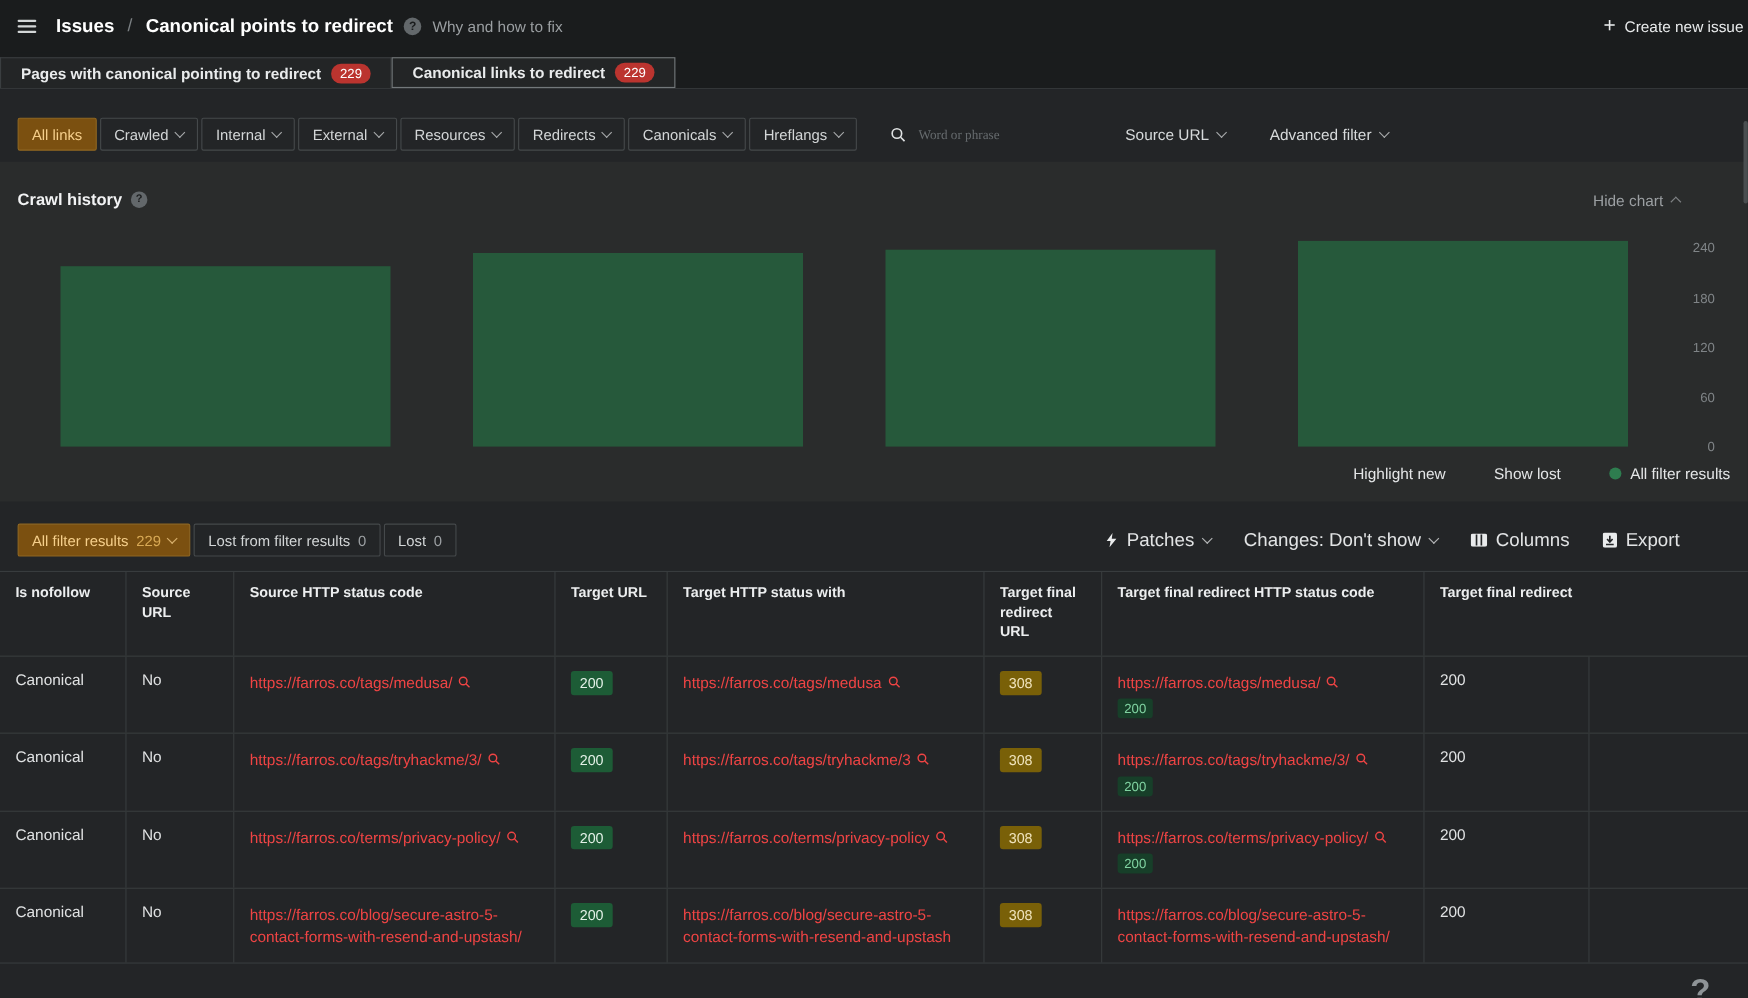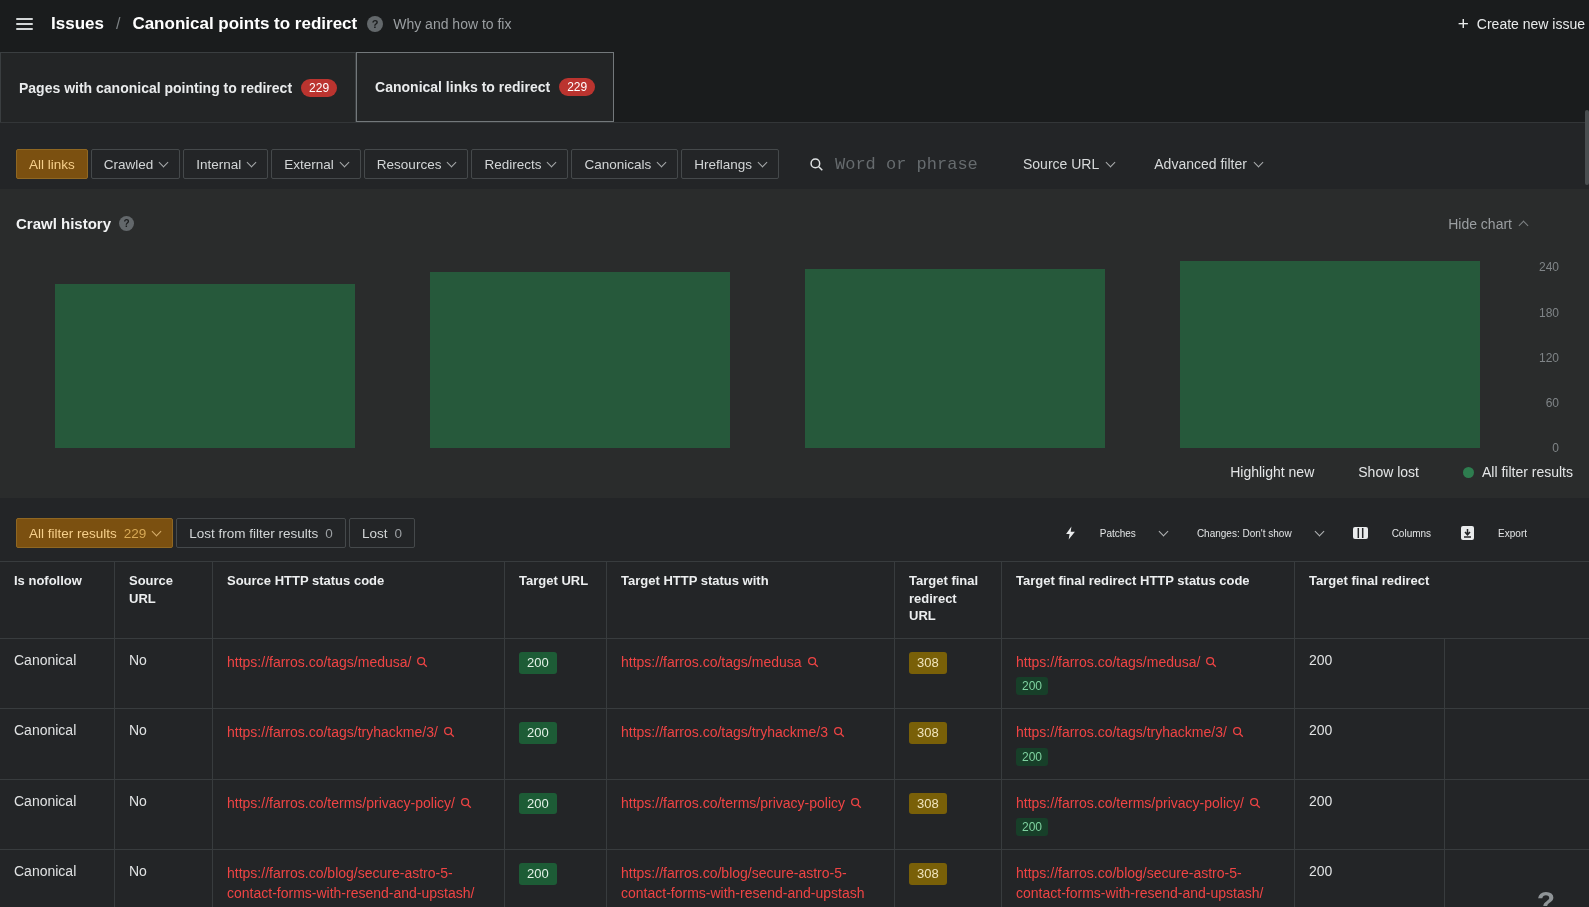--- a/index.html
+++ b/index.html
@@ -18,59 +18,59 @@
   .crumb-page { font-size:17px; font-weight:bold; color:#ffffff; }
   .qmark { width:16px; height:16px; border-radius:50%; background:#63686b; color:#1a1c1d;
     font-size:11px; font-weight:bold; display:inline-flex; align-items:center; justify-content:center; flex:none; }
   .qmark.small { width:15px; height:15px; font-size:10px; }
   .help-text { color:#9b9fa2; font-size:14px; cursor:pointer; }
   .spacer { flex:1; }
   .create-issue { display:flex; align-items:center; gap:8px; color:#e9ebec; font-size:14px; cursor:pointer; white-space:nowrap; margin-right:-12px; }
   .plus { font-size:19px; line-height:1; font-weight:400; position:relative; top:-1px; }
   
   .tabstrip { background:#1a1c1d; display:flex; padding-top:4px; border-bottom:1px solid #333638; }
-  .tab { background:#232526; border:1px solid #3a3e40; border-bottom:none; padding:25px 18px; display:flex;
+  .tab { background:#232526; border:1px solid #3a3e40; border-bottom:none; padding:4px 18px; display:flex;
     align-items:center; gap:9px; font-size:14px; font-weight:bold; color:#e9ebec; cursor:pointer; }
   .tab.active { border-color:#73787b; border-bottom:1px solid #73787b; }
   .badge-red { background:#bb342f; color:#fff; font-weight:normal; font-size:12px; border-radius:9px; padding:2px 8px; line-height:1.2; }
   
   .filter-row { display:flex; align-items:center; margin:26px 16px 0 16px; gap:14px; }
   .chips { display:flex; align-items:center; gap:3px; }
   .chip { height:30px; display:flex; align-items:center; gap:7px; padding:0 12px; border:1px solid #45494b;
     border-radius:2px; color:#d3d6d7; font-size:13.5px; cursor:pointer; white-space:nowrap; background:transparent; }
   .chip.selected { background:#7b5010; border-color:#8f6722; color:#f6cf8b; }
   .chip .count { color:#9b9fa2; }
   .chip.selected .count { color:#d8a955; }
   .chev { width:7px; height:7px; border-right:1.5px solid currentColor; border-bottom:1.5px solid currentColor;
     display:inline-block; transform:rotate(45deg); position:relative; top:-2px; opacity:.75; flex:none; }
   .chev.up { transform:rotate(-135deg); top:2px; }
   .search { display:flex; align-items:center; gap:9px; margin-left:16px; }
-  .search input { background:transparent; border:none; outline:none; color:#fca5a5; font-size:17px; width:150px;
-    font-family:Liberation Mono, monospace; }
+  .search input { background:transparent; border:none; outline:none; color:#fca5a5; font-size:12px; width:150px;
+    font-family:Liberation Serif, serif; }
   .search input::placeholder { color:#666b6e; }
   .txt-btn { display:flex; align-items:center; gap:8px; color:#d7dadb; font-size:14px; cursor:pointer; white-space:nowrap; }
   .txt-btn.ml { margin-left:26px; }
   
   .panel { background:#2a2c2c; margin-top:10px; padding:16px 16px 14px 16px; }
   .panel-head { display:flex; align-items:center; margin-top:10px; }
   .panel-title { display:flex; align-items:center; gap:8px; font-size:15px; font-weight:bold; color:#f2f3f4; }
   .hide-chart { margin-left:auto; display:flex; align-items:center; gap:8px; color:#9b9fa2; font-size:14px; cursor:pointer; margin-right:46px; }
   .chart-wrap { position:relative; height:196px; margin-top:20px; }
   .bar { position:absolute; bottom:0; width:300px; background:#26593b; }
   .ytick { position:absolute; right:14px; color:#7f8487; font-size:12px; width:40px; text-align:right; }
   .xlabels { position:relative; height:18px; margin-top:5px; }
   .xlabel { position:absolute; width:300px; text-align:center; color:#8a8e91; font-size:12px; }
   .legend { display:flex; align-items:center; gap:44px; margin:16px 0 4px 24px;justify-content:flex-end; }
   .legend .toggle { color:#e4e6e7; font-size:14px; cursor:pointer; }
   .legend-item { display:flex; align-items:center; gap:8px; color:#e4e6e7; font-size:14px; }
   .dot { width:11px; height:11px; border-radius:50%; background:#2e7d4f; display:inline-block; }
   
   .results-bar { display:flex; align-items:center; margin:20px 16px 0 16px; }
   .right-controls { margin-left:auto; display:flex; align-items:center; gap:30px; margin-right:46px; }
-  .ctrl { display:flex; align-items:center; gap:24px; color:#e2e4e5; font-size:10px; cursor:pointer; white-space:nowrap; }
+  .ctrl { display:flex; align-items:center; gap:8px; color:#e2e4e5; font-size:17px; cursor:pointer; white-space:nowrap; }
   
   .table { margin-top:13px; border-top:1px solid #383c3e; width:1589px; }
   .trow { display:grid; grid-template-columns:115px 98px 292px 102px 288px 107px 293px 150px 144px; border-bottom:1px solid #383c3e; }
   .trow.head { border-bottom:1px solid #383c3e; }
   .cell { padding:13px 14px; border-right:1px solid #383c3e; min-height:52px; font-size:14px; color:#e0e2e3;
     overflow:hidden; overflow-wrap:anywhere; }
   .cell:last-child { border-right:none; }
   .head .cell { font-size:13px; font-weight:bold; color:#eceeef; min-height:55px; padding-top:10px; line-height:1.35; }
   .urllink { color:#ef4444; text-decoration:none; cursor:pointer; line-height:1.45; }
   .urllink svg { margin-left:5px; position:relative; top:1px; }

